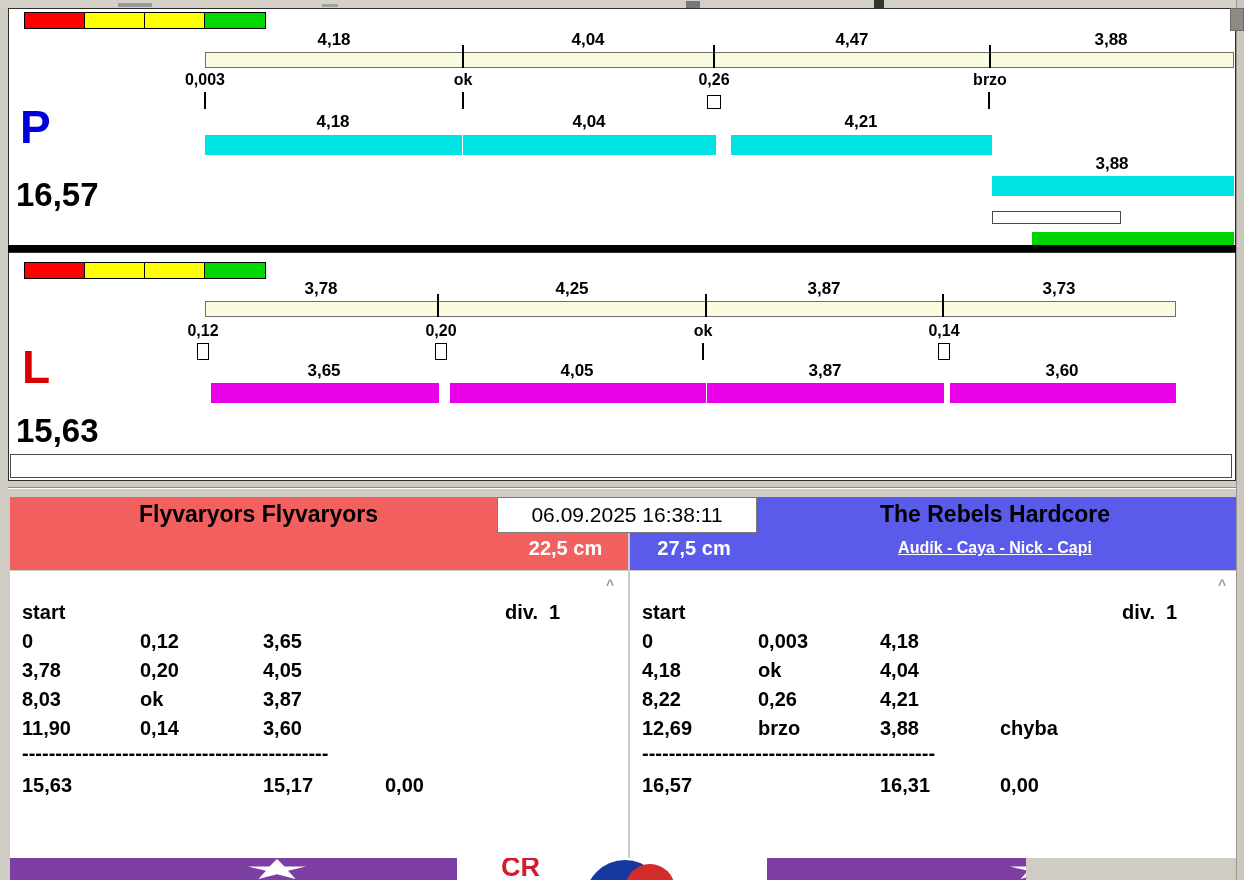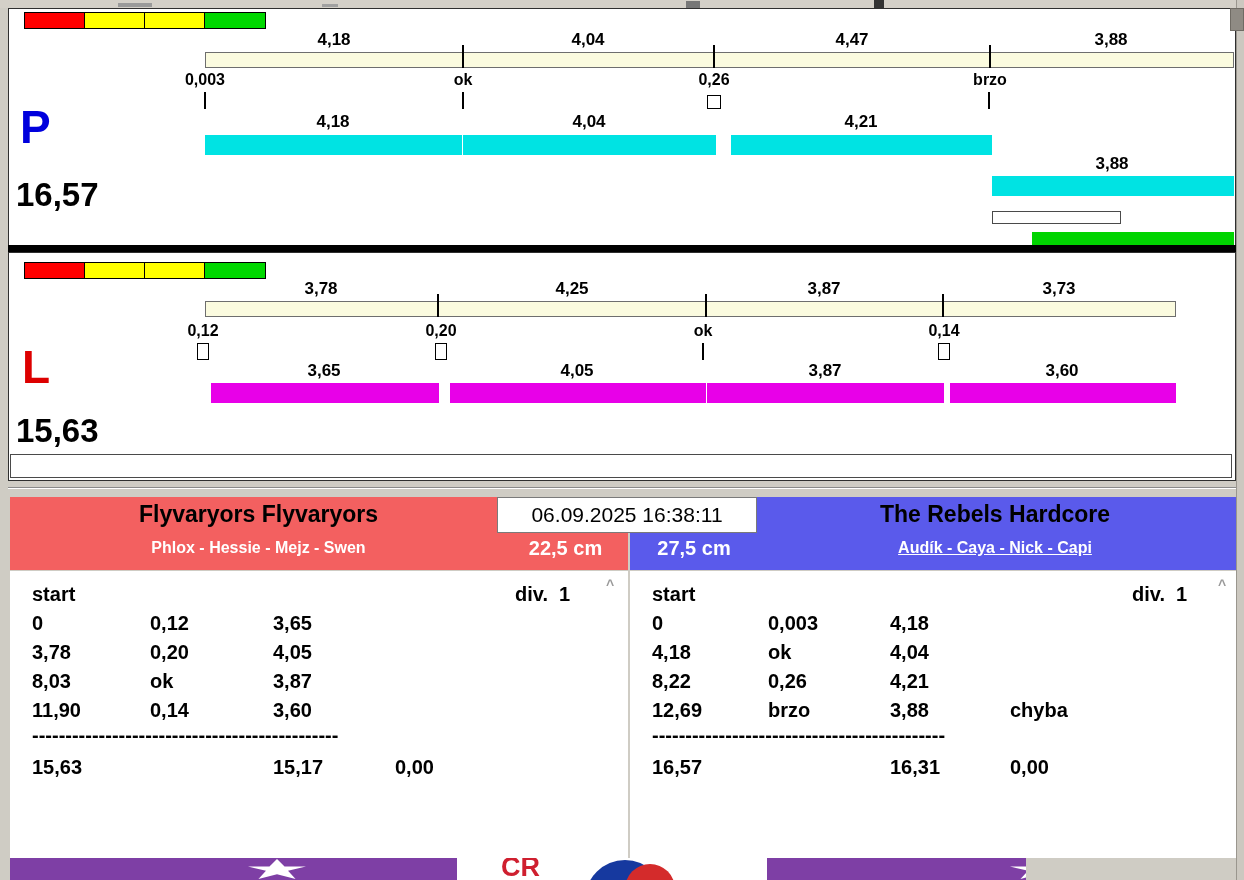--- a/index.html
+++ b/index.html
@@ -22,21 +22,21 @@
   .emptybar { position:absolute; background:#fff; border:1px solid #4a4a4a; }
   .divider { position:absolute; background:#000; }
   .groove { position:absolute; border-top:1px solid #8a8a8a; border-bottom:1px solid #ffffff; }
   .header { position:absolute; }
   .header .title { position:absolute; font-size:23px; font-weight:bold; text-align:center; color:#000; white-space:pre; }
   .header .subtitle { position:absolute; font-size:16px; font-weight:bold; text-align:center; color:#fff; white-space:pre; }
   .header .jheight { position:absolute; font-size:20px; font-weight:bold; text-align:center; color:#fff; white-space:pre; }
   .dtbox { position:absolute; background:#fff; border:1px solid #7a7a7a; font-size:21px; color:#000; text-align:center; line-height:34px; white-space:pre; }
   .results { position:absolute; background:#fff; font-weight:bold; font-size:20px; color:#000; }
   .rrow { position:absolute; left:0; width:100%; height:26px; }
-  .rrow span { position:absolute; top:0; white-space:pre; line-height:24px;margin-left:10px; }
+  .rrow span { position:absolute; top:18px; white-space:pre; line-height:24px; }
   .scroll-hint { position:absolute; color:#9a9a9a; font-size:14px; font-weight:bold; }
   .banner { position:absolute; overflow:hidden; }
   .star { position:absolute; background:#fff; clip-path:polygon(50% 0%, 63% 38%, 100% 38%, 69% 59%, 82% 100%, 50% 76%, 18% 100%, 31% 59%, 0% 38%, 37% 38%); }
   .logo-box { position:absolute; background:#fff; overflow:hidden; }
   .logo-cr { position:absolute; font-size:27px; font-weight:bold; line-height:1; }
   .logo-circle-blue { position:absolute; border-radius:50%; background:#16399f; }
   .logo-circle-red { position:absolute; border-radius:50%; background:#d42b2b; }
   .topstrip { position:absolute; background:#d4d0c8; }
   .frag { position:absolute; }
   .sbar { position:absolute; background:#ccc8c0; border-left:1px solid #9a968e; }
@@ -145,21 +145,20 @@
   <div class="runbar" style="left: 950px; top: 383px; width: 226px; height: 20px; background-color: rgb(232, 0, 232);"></div>
 
   <div class="total" style="left:16px;top:414px;">15,63</div>
 
   <div class="emptybar" style="left:10px;top:454px;width:1222px;height:24px;"></div>
 
   <div class="groove" style="left:8px;top:487px;width:1228px;height:2px;"></div>
 
   <div class="header" style="left: 10px; top: 497px; width: 618px; height: 73px; background-color: rgb(243, 96, 96);">
     <div class="title" style="left:0;top:4px;width:497px;">Flyvaryors Flyvaryors</div>
-    <div class="subtitle" style="left:0;top:42px;width:497px;">Phlox - Hessie - Mejz - Swen</div>
     <div class="jheight" style="left:498px;top:40px;width:115px;">22,5 cm</div>
   </div>
 
   <div class="header" style="left: 630px; top: 497px; width: 606px; height: 73px; background-color: rgb(90, 90, 235);">
     <div class="jheight" style="left:8px;top:40px;width:112px;">27,5 cm</div>
     <div class="title" style="left:127px;top:4px;width:476px;">The Rebels Hardcore</div>
     <div class="subtitle" style="left:127px;top:42px;width:476px;text-decoration:underline;">Audík - Caya - Nick - Capi</div>
   </div>
 
   <div class="dtbox" style="left:497px;top:497px;width:260px;height:36px;">06.09.2025 16:38:11</div>

